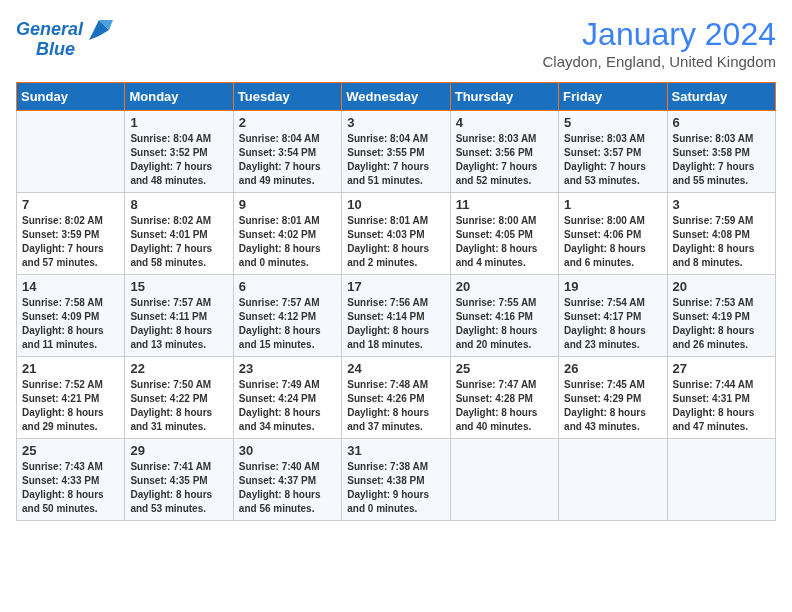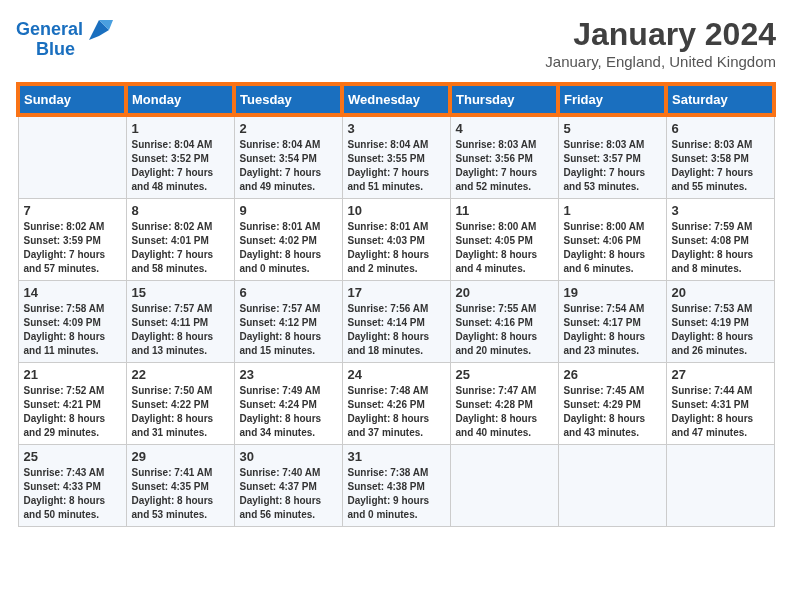--- a/index.html
+++ b/index.html
@@ -13,59 +13,60 @@
     .header {
       display: flex;
       justify-content: space-between;
       align-items: flex-start;
       margin-bottom: 12px;
     }
     .logo {
       display: flex;
       align-items: center;
       gap: 0;
+      font-style: italic;
     }
     .logo-text {
       font-size: 18px;
       font-weight: bold;
       color: #333;
       line-height: 1.1;
     }
     .logo-text span {
       color: #1a6fbf;
     }
     .logo-icon {
       width: 28px;
       height: 28px;
       margin-left: 2px;
     }
     .title-area {
       text-align: right;
     }
     .month-title {
       font-size: 32px;
-      font-weight: bold;
-      color: #404040;
+      font-weight: normal;
+      color: #3b82f6;
     }
     .location {
       font-size: 15px;
       color: #555;
     }
     table {
       width: 100%;
       border-collapse: collapse;
     }
     thead tr th {
       background-color: #1a6fbf;
       color: #fff;
       font-size: 13px;
       font-weight: bold;
       padding: 6px 4px;
       text-align: left;
-      border: 4px solid #f97316;
+      border: 1px solid #f97316;
     }
     tbody tr td {
       vertical-align: top;
       border: 1px solid #ccc;
       padding: 4px 5px;
       font-size: 10.5px;
       color: #333;
       width: calc(100% / 7);
       min-height: 80px;
       background: #fff;
@@ -104,21 +105,21 @@
         <svg class="logo-icon" viewBox="0 0 28 28" xmlns="http://www.w3.org/2000/svg">
           <polygon points="4,24 14,4 24,14 14,20" fill="#1a6fbf"></polygon>
           <polygon points="14,4 24,14 28,4" fill="#4a9fdf"></polygon>
         </svg>
       </div>
       <span class="logo-text" style="color:#1a6fbf;font-size:18px;font-weight:bold;margin-top:-4px;margin-left:20px;">Blue</span>
     </div>
   </div>
   <div class="title-area">
     <div class="month-title">January 2024</div>
-    <div class="location">January, England, United Kingdom</div>
+    <div class="location">Claydon, England, United Kingdom</div>
   </div>
 </div>
 
 <table>
   <thead>
     <tr>
     <th>Sunday</th>
         <th>Monday</th>
         <th>Tuesday</th>
         <th>Wednesday</th>

